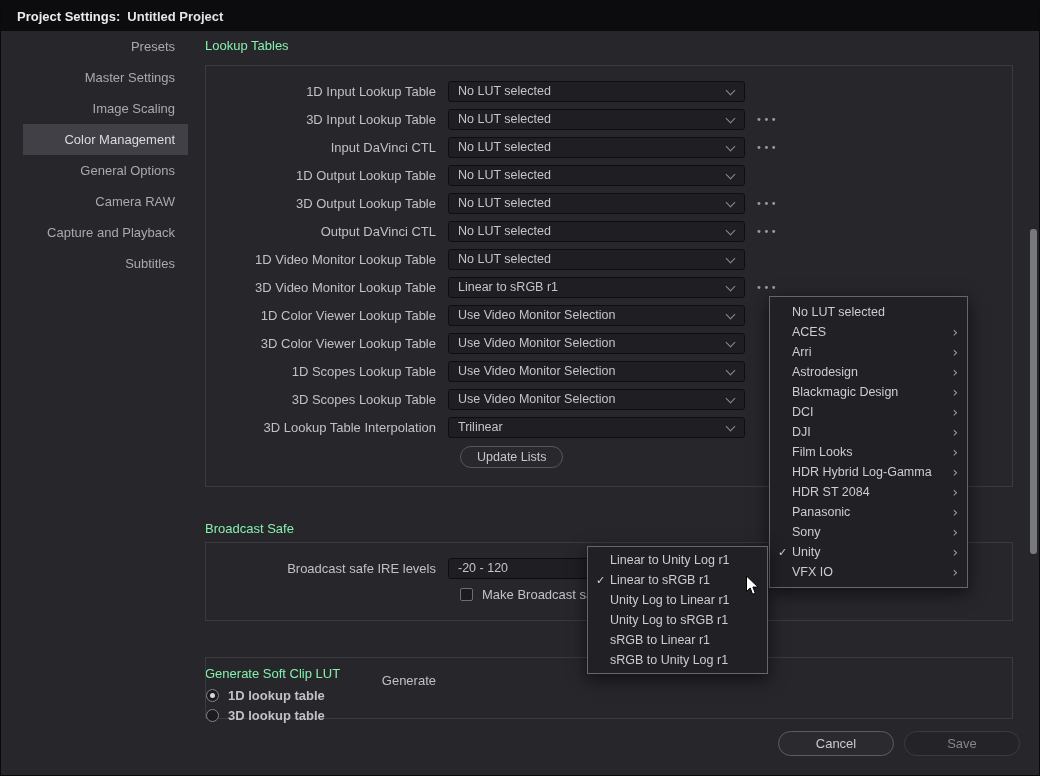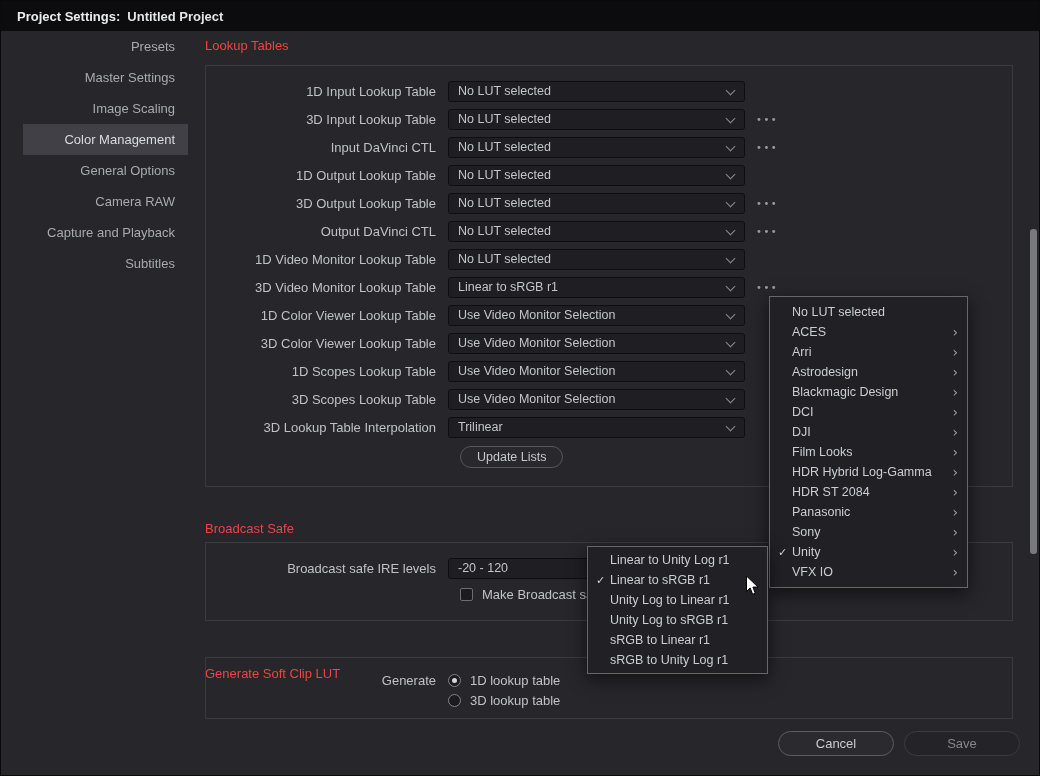--- a/index.html
+++ b/index.html
@@ -14,21 +14,21 @@
   .titlebar { position:absolute; top:0; left:0; right:0; height:30px; background:#0c0c0e;
     display:flex; align-items:center; padding-left:16px; gap:7px; }
   .tb-label { font-weight:bold; color:#ebecee; font-size:13px; }
   .tb-project { font-weight:bold; color:#e3e4e6; font-size:13px; }
   
   .sidebar { position:absolute; top:30px; left:0; width:187px; bottom:9px;padding-left:22px; }
   .side-item { height:31px; display:flex; align-items:center; justify-content:flex-end;
     padding-right:13px; color:#a8aaad; font-size:13px; }
   .side-item.selected { background:#404046; color:#dadbdd; }
   
-  .section-title { position:absolute; left:204px; color:#ef4444; font-size:13px; white-space:nowrap; }
+  .section-title { position:absolute; left:204px; color:#86efac; font-size:13px; white-space:nowrap; }
   .lt-title { top:37px; } .bs-title { top:520px; } .sc-title { top:665px; }
   .panel { position:absolute; left:204px; width:808px; border:1px solid #3a3a40; }
   .lt-panel { top:64px; height:422px; padding-top:11px; }
   .bs-panel { top:541px; height:79px; padding-top:14px; }
   .sc-panel { top:656px; height:62px; padding-top:15px; }
   .lt-row { display:flex; align-items:center; height:28px; }
   .bs-row { height:22px; }
   .row-label { width:242px; padding-right:12px; text-align:right; color:#bfc1c4;
     font-size:13px; white-space:nowrap; flex:none; }
   .select { width:297px; height:21px; background:#1e1e23; border:1px solid #0e0e12;
@@ -41,22 +41,22 @@
     font-family:"DejaVu Sans",sans-serif; }
   .btn-row { margin-left:254px; }
   .btn-row-1 { margin-top:5px; }
   .btn-row-2 { margin-top:9px; }
   .pill-btn { height:22px; padding:0 16px; border-radius:11px; border:1px solid #56575b;
     background:#28282d; color:#c6c8cb; font-size:12.5px; font-family:inherit; }
   .cb-row { display:flex; align-items:center; margin-top:8px; margin-left:254px; }
   .checkbox { width:13px; height:13px; border:1px solid #6c6e72; background:#1c1c20;
     border-radius:2px; flex:none; }
   .cb-label { margin-left:9px; font-size:13px; color:#c0c2c5; white-space:nowrap; }
-  .gen-row { display:flex; align-items:flex-start; }
-  .radio-col { display:flex; flex-direction:column; gap:5px; }
+  .gen-row { display:flex; align-items:flex-start;flex-direction:column; }
+  .radio-col { display:flex; flex-direction:column; gap:5px;font-weight:bold; }
   .radio-item { display:flex; align-items:center; gap:9px; height:15px; }
   .radio { width:13px; height:13px; border:1px solid #828488; border-radius:50%;
     background:#1c1c20; display:flex; align-items:center; justify-content:center; flex:none; }
   .radio-dot { width:5px; height:5px; border-radius:50%; background:#d4d6d9; }
   .radio-label { font-size:13px; color:#c0c2c5; white-space:nowrap; }
   
   .menu { position:absolute; background:#202025; border:1px solid #66676b; z-index:50;
     box-shadow:0 5px 16px rgba(0,0,0,.55); }
   .lut-menu { left:768px; top:295px; width:199px; padding:5px 0; }
   .lut-submenu { left:586px; top:545px; width:181px; padding:3px 0; }

